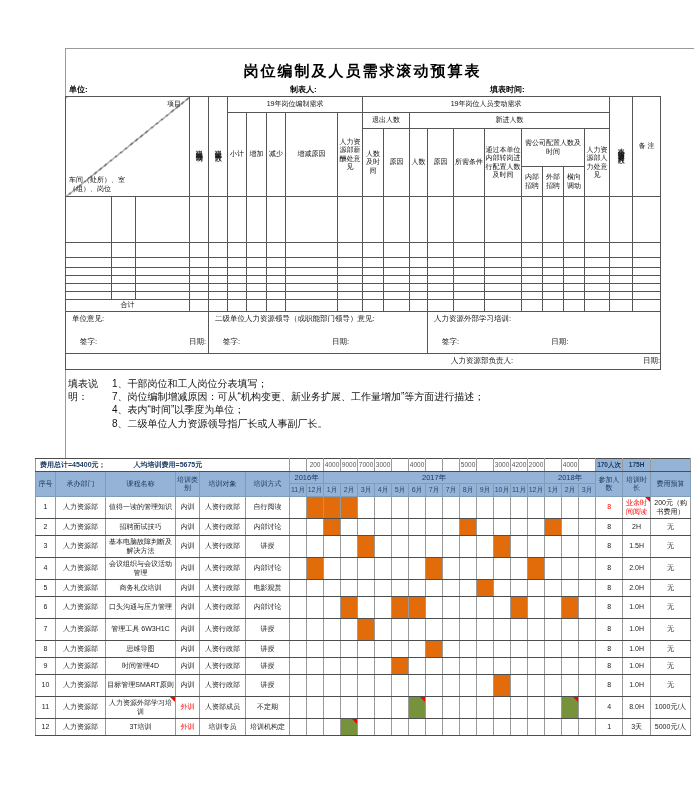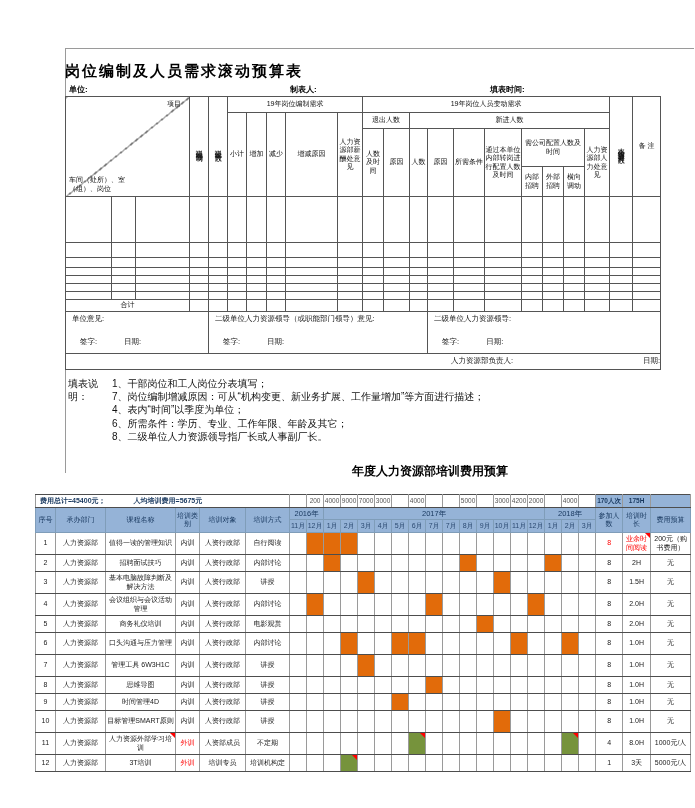--- a/index.html
+++ b/index.html
@@ -5,54 +5,54 @@
   html,body{margin:0;padding:0}
   body{
     width:695px;height:808px;position:relative;background:#fff;
     font-family:"Liberation Sans","DejaVu Sans",sans-serif;color:#1a1a1a;
   }
   
   .sheet-frame{position:absolute;left:65px;top:48px;width:628px;height:424px;
     border-top:1px solid #9a9a9a;border-left:1px solid #9a9a9a;pointer-events:none}
 
   
-  #t1-title{position:absolute;left:65px;top:62px;width:595px;text-align:left;
+  #t1-title{position:absolute;left:65px;top:62px;width:595px;text-align:center;
     font-size:15px;font-weight:bold;letter-spacing:2px;color:#000}
   #t1-meta{position:absolute;left:65px;top:84px;width:595px;height:12px;
     font-size:8px;font-weight:bold;color:#000}
   #t1-meta .m-unit{position:absolute;left:4px}
   #t1-meta .m-prep{position:absolute;left:225px}
   #t1-meta .m-time{position:absolute;left:425px}
 
   #t1{position:absolute;left:65px;top:96px;width:595px;border-collapse:collapse;
     table-layout:fixed;font-size:7px;color:#111}
   #t1 td{border:1px solid #555;padding:0;text-align:center;vertical-align:middle;
     line-height:1.15;overflow:hidden}
   #t1 .vtext{writing-mode:vertical-rl;text-orientation:upright;margin:0 auto;
     letter-spacing:1px;line-height:1.05}
   #t1 .diag{position:relative;
     background-image:linear-gradient(to bottom right,transparent 49.6%,#555 49.6%,#555 50.25%,transparent 50.25%)}
   #t1 .diag .tr-label{position:absolute;top:3px;right:8px}
   #t1 .diag .bl-label{position:absolute;bottom:3px;left:3px;width:80px;text-align:left;line-height:1.3}
   #t1 .op-cell{vertical-align:top}
   #t1 .op-label{text-align:left;padding:3px 0 0 6px;font-size:7.5px}
-  #t1 .op-sign{display:flex;gap:27px;padding:14px 0 2px 14px;font-size:7.5px}
+  #t1 .op-sign{display:flex;gap:92px;padding:14px 0 2px 14px;font-size:7.5px}
   #t1 .foot-cell{text-align:right;padding:3px 0 3px 4px;font-size:7.5px}
   #t1 .foot-cell .fdate{margin-left:130px}
 
   #t1-notes{position:absolute;left:68px;top:377px;width:600px;font-size:10px;
     line-height:1.32;color:#111}
   #t1-notes .n-row{display:flex}
   #t1-notes .n-label{flex:0 0 44px}
   #t1-notes .n-items div{white-space:nowrap}
 
   
   #t2-title{position:absolute;left:180px;top:463px;width:500px;text-align:center;
     font-size:12px;font-weight:bold;color:#000}
-  #t2{position:absolute;left:35px;top:494px;width:655px;border-collapse:collapse;
+  #t2{position:absolute;left:35px;top:458px;width:655px;border-collapse:collapse;
     table-layout:fixed;font-size:7px}
   #t2 td,#t2 th{border:1px solid #7f9db9;padding:0;text-align:center;vertical-align:middle;
     line-height:1.2;font-weight:normal;overflow:hidden;position:relative}
   #t2 .hblue{background:#95b3d7;color:#17375e}
   #t2 .yearcell{font-size:7.5px}
   #t2 .mhead{color:#2c4a72}
   #t2 .tot-label{text-align:left;padding-left:4px;font-weight:bold;color:#17375e;background:#fff}
   #t2 .mtotal{color:#555;background:#fff;font-size:6.5px}
   #t2 .tot-right{background:#95b3d7;color:#17375e;font-weight:bold;font-size:6.5px}
   #t2 tbody td{border-color:#9a9a9a;border-top-color:#4d4d4d;border-bottom-color:#4d4d4d}
@@ -345,41 +345,40 @@
           </div>
         </td>
         <td class="op-cell" colspan="9">
           <div class="op-label">二级单位人力资源领导（或职能部门领导）意见:</div>
           <div class="op-sign">
             <span>签字:</span>
             <span>日期:</span>
           </div>
         </td>
         <td class="op-cell" colspan="9">
-          <div class="op-label">二级单位人力资源领导:</div>
+          <div class="op-label">人力资源外部学习培训:</div>
           <div class="op-sign">
             <span>签字:</span>
             <span>日期:</span>
           </div>
         </td>
       </tr>
       <tr style="height: 16px;">
         <td class="foot-cell" colspan="22"><span>人力资源部负责人:</span><span class="fdate">日期:</span></td>
       </tr>
     </tbody>
 </table>
 
 <div id="t1-notes">
   <div class="n-row">
     <div class="n-label">填表说明：</div>
     <div class="n-items" id="t1-notes-items">
         <div>1、干部岗位和工人岗位分表填写；</div>
         <div>7、岗位编制增减原因：可从“机构变更、新业务扩展、工作量增加”等方面进行描述；</div>
         <div>4、表内“时间”以季度为单位；</div>
-        <div>6、所需条件：学历、专业、工作年限、年龄及其它；</div>
         <div>8、二级单位人力资源领导指厂长或人事副厂长。</div>
       </div>
   </div>
 </div>
 
 <div id="t2-title">年度人力资源部培训费用预算</div>
 
 <table id="t2">
   <colgroup id="t2-cols">
       <col style="width: 20px;">

